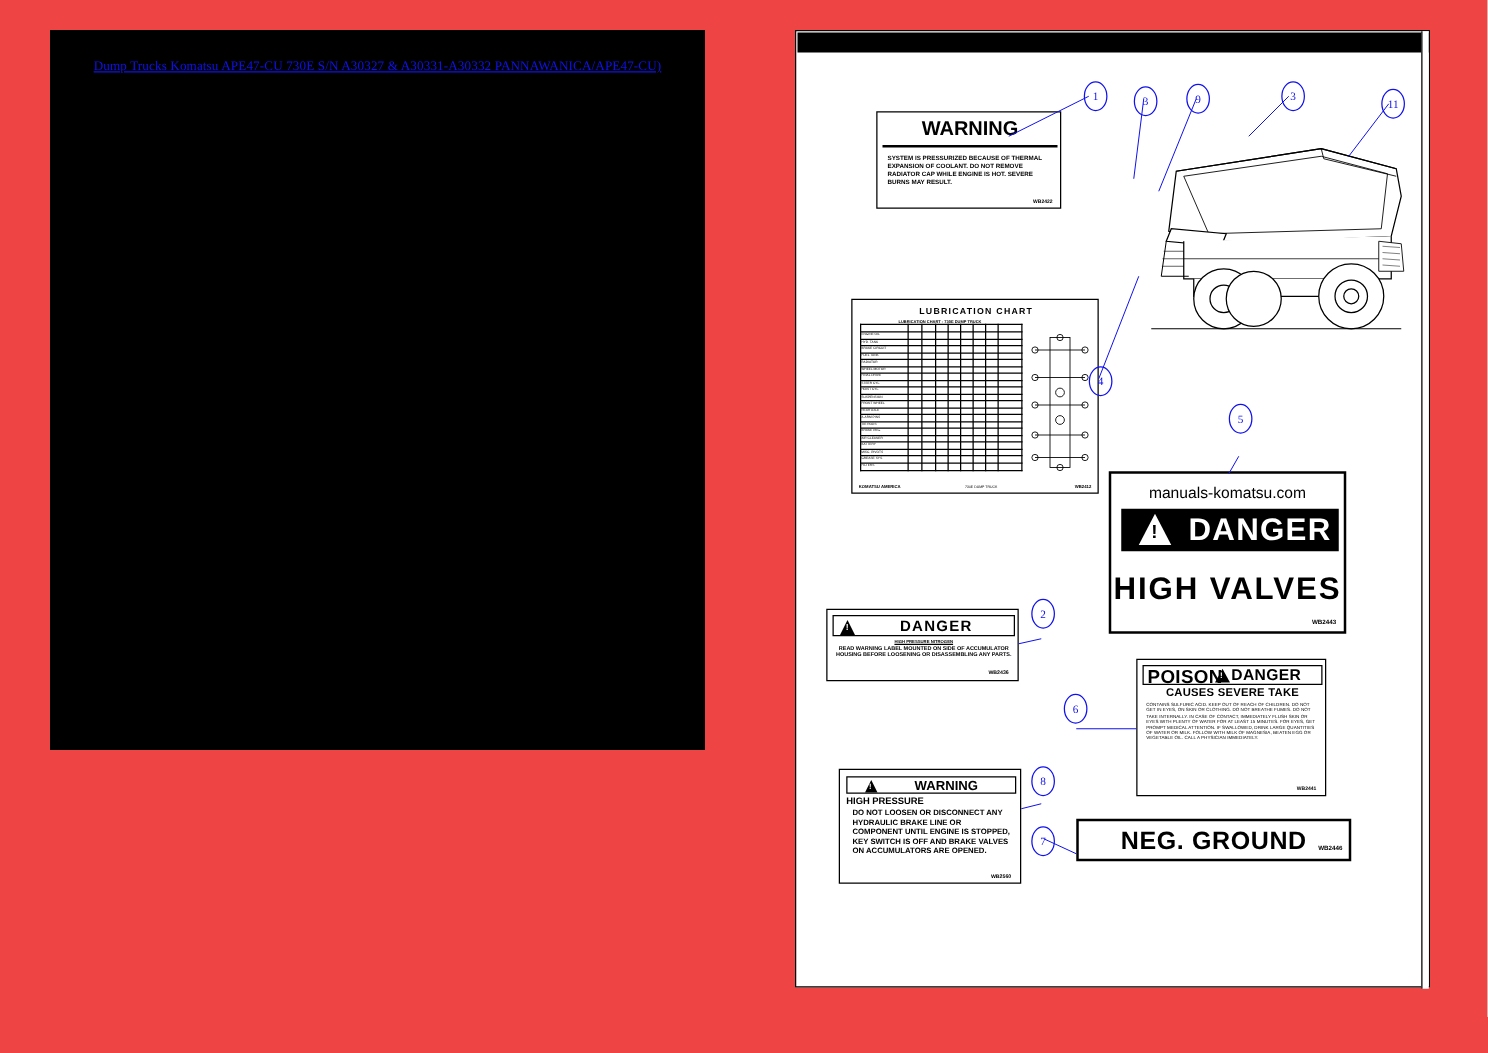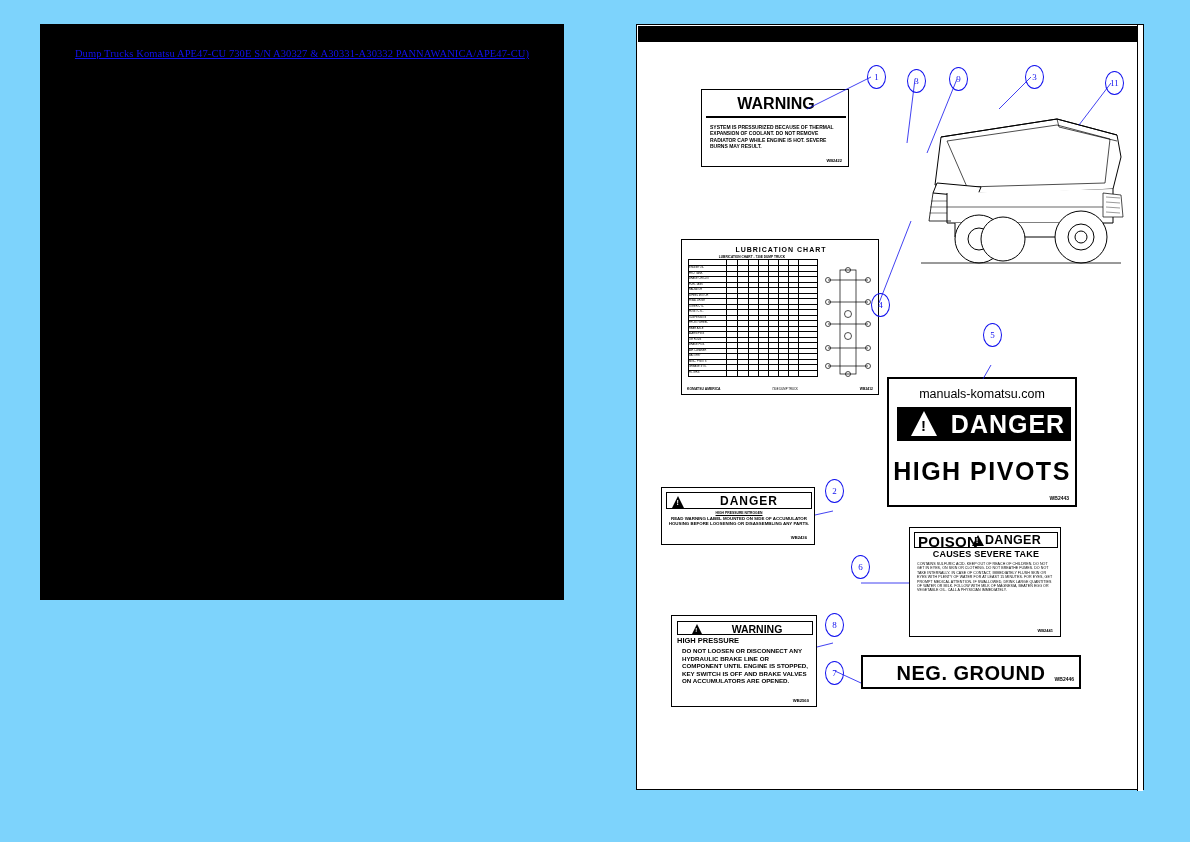--- a/index.html
+++ b/index.html
@@ -8,21 +8,21 @@
     background: #ffffff;
     width: 1190px;
     height: 842px;
     overflow: hidden;
     font-family: "Liberation Sans", sans-serif;
   }
   .page {
     position: relative;
     width: 1190px;
     height: 842px;
-    background: #7dd3fc;
+    background: #ef4444;
   }
 
   
   .left-panel {
     position: absolute;
     left: 40px;
     top: 24px;
     width: 524px;
     height: 576px;
     background: #000000;
@@ -466,21 +466,21 @@
         <div class="foot-r">WB2412</div>
       </div>
 
       <div class="lbl" id="hv-label">
         <div class="site">manuals-komatsu.com</div>
         <div class="danger-bar">
           <span class="tri"></span>
           <span class="bang">!</span>
           <span class="word">DANGER</span>
         </div>
-        <div class="hv">HIGH  PIVOTS</div>
+        <div class="hv">HIGH  VALVES</div>
         <div class="code">WB2443</div>
       </div>
 
       <div class="lbl" id="danger-accum">
         <div class="hdr">
           <span class="tri"></span>
           <span class="bang">!</span>
           <span class="word">DANGER</span>
         </div>
         <div class="sub">HIGH PRESSURE NITROGEN</div>

